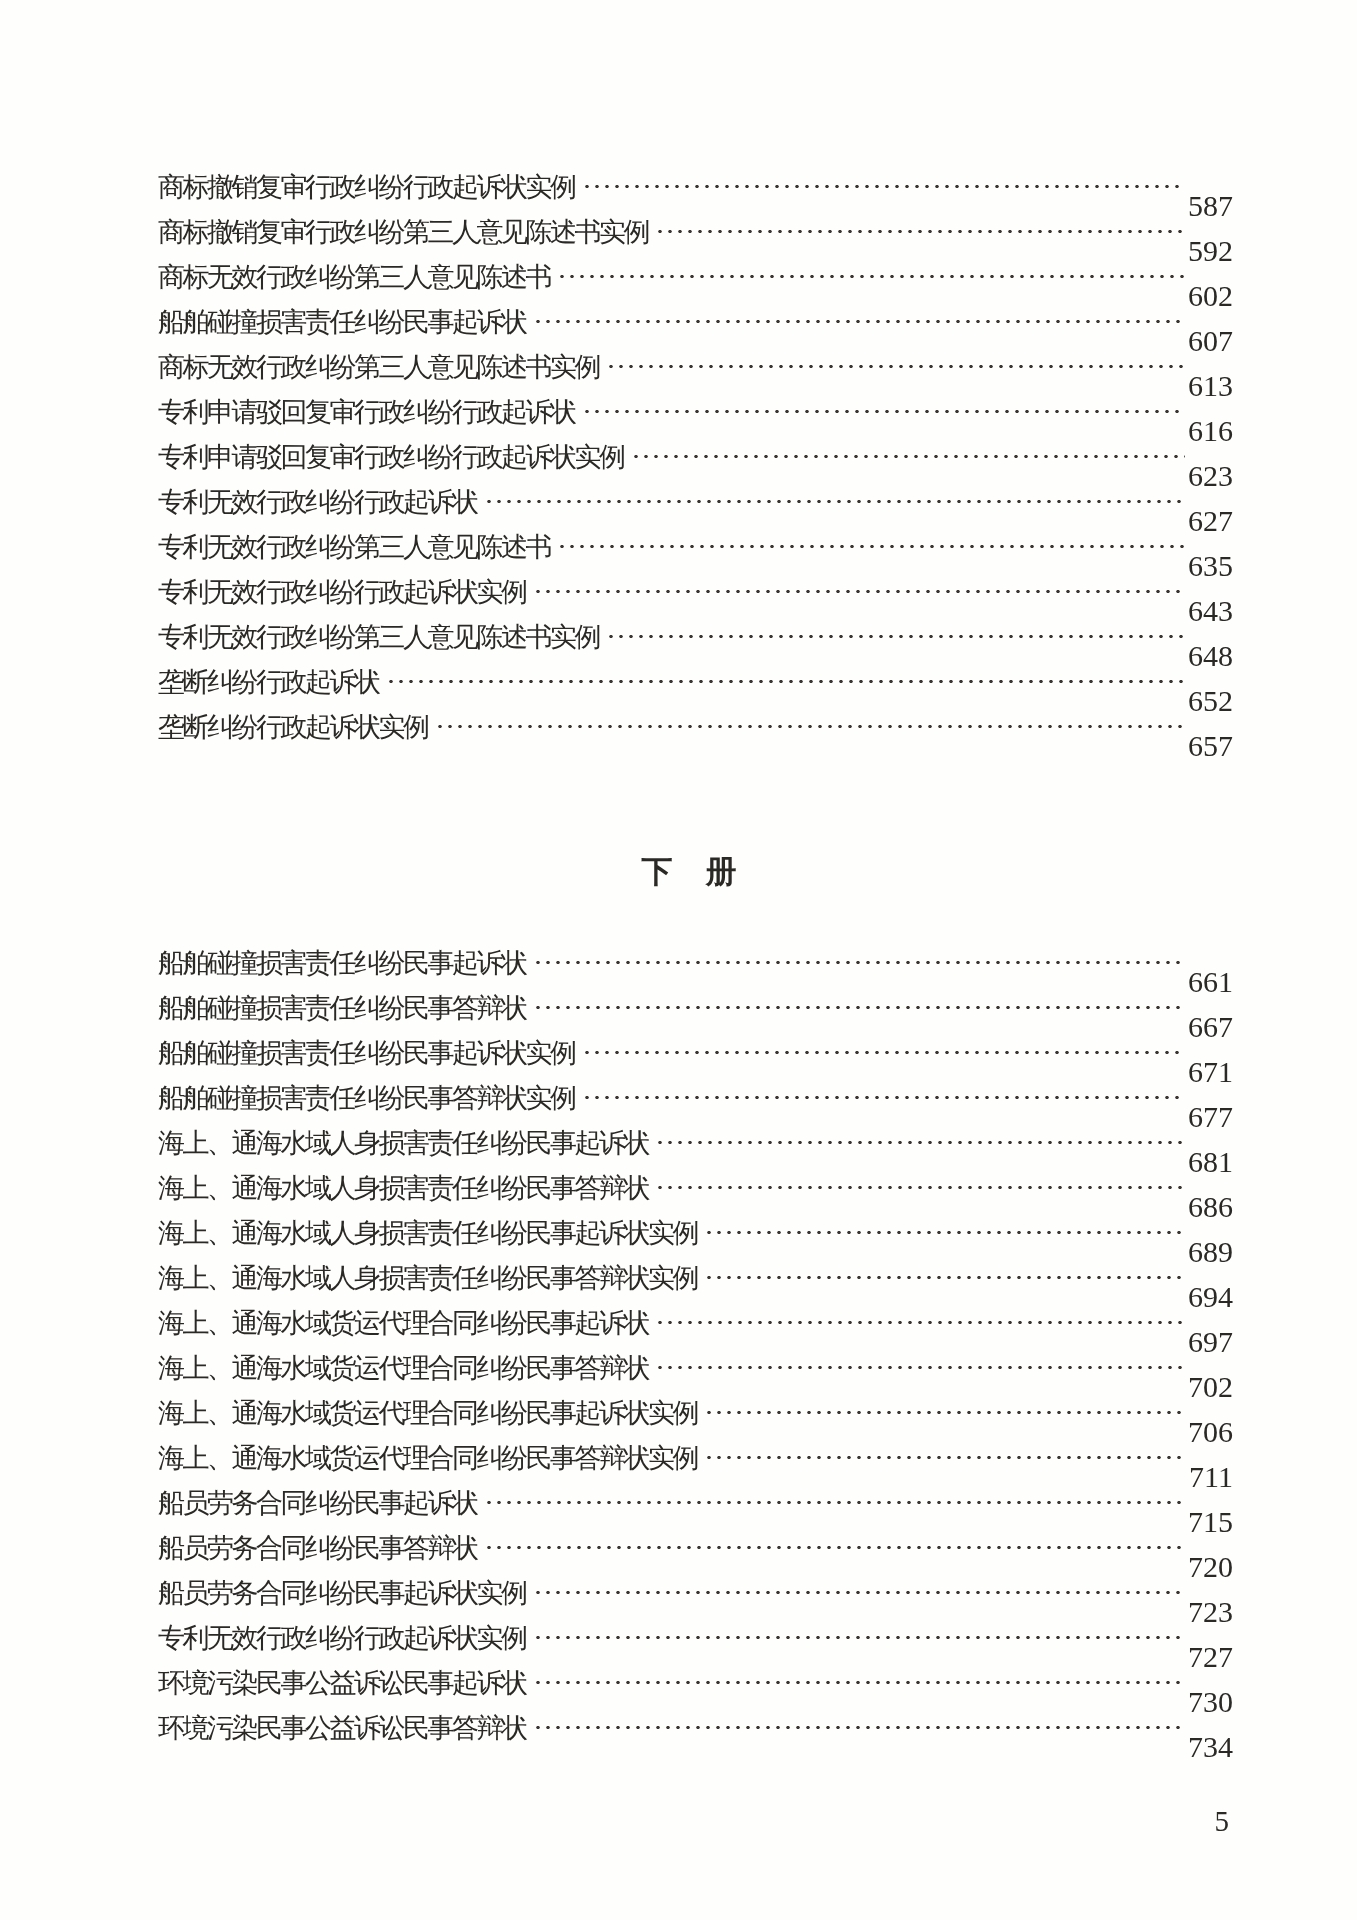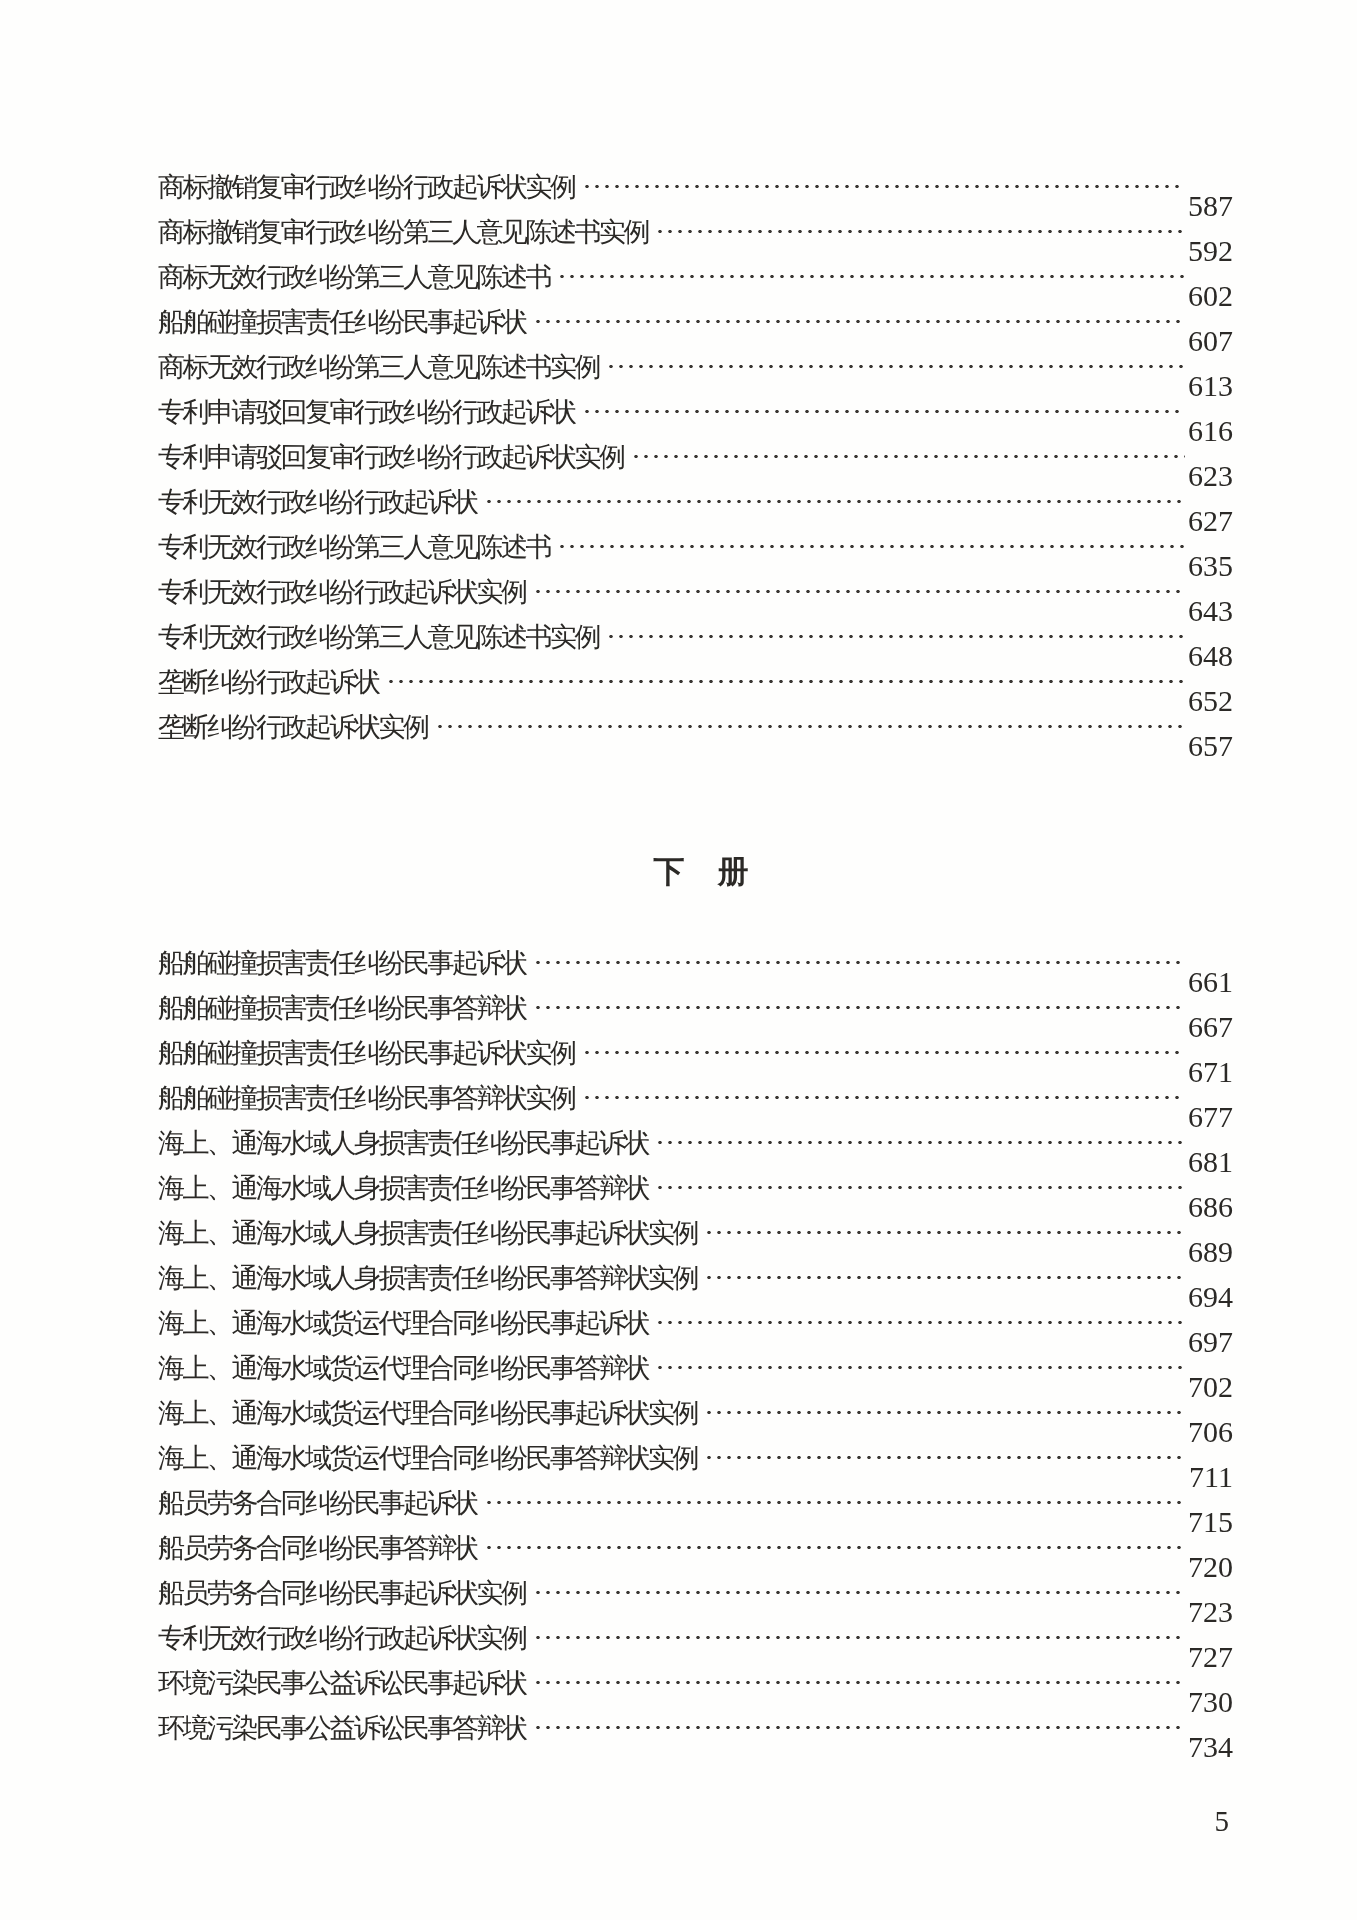--- a/index.html
+++ b/index.html
@@ -40,21 +40,21 @@
     background-position: left center;
   }
   .entry-page {
     font-family: "Liberation Serif", "DejaVu Serif", serif;
     font-size: 30px;
     white-space: nowrap;
     margin-top: 38px;
   }
   .volume-header {
     position: absolute;
-    left: 164px;
+    left: 152px;
     width: 1075px;
     top: 849px;
     height: 45px;
     line-height: 45px;
     text-align: center;
     font-size: 31px;
     font-weight: bold;
     letter-spacing: 1px;
   }
   .page-footer {

